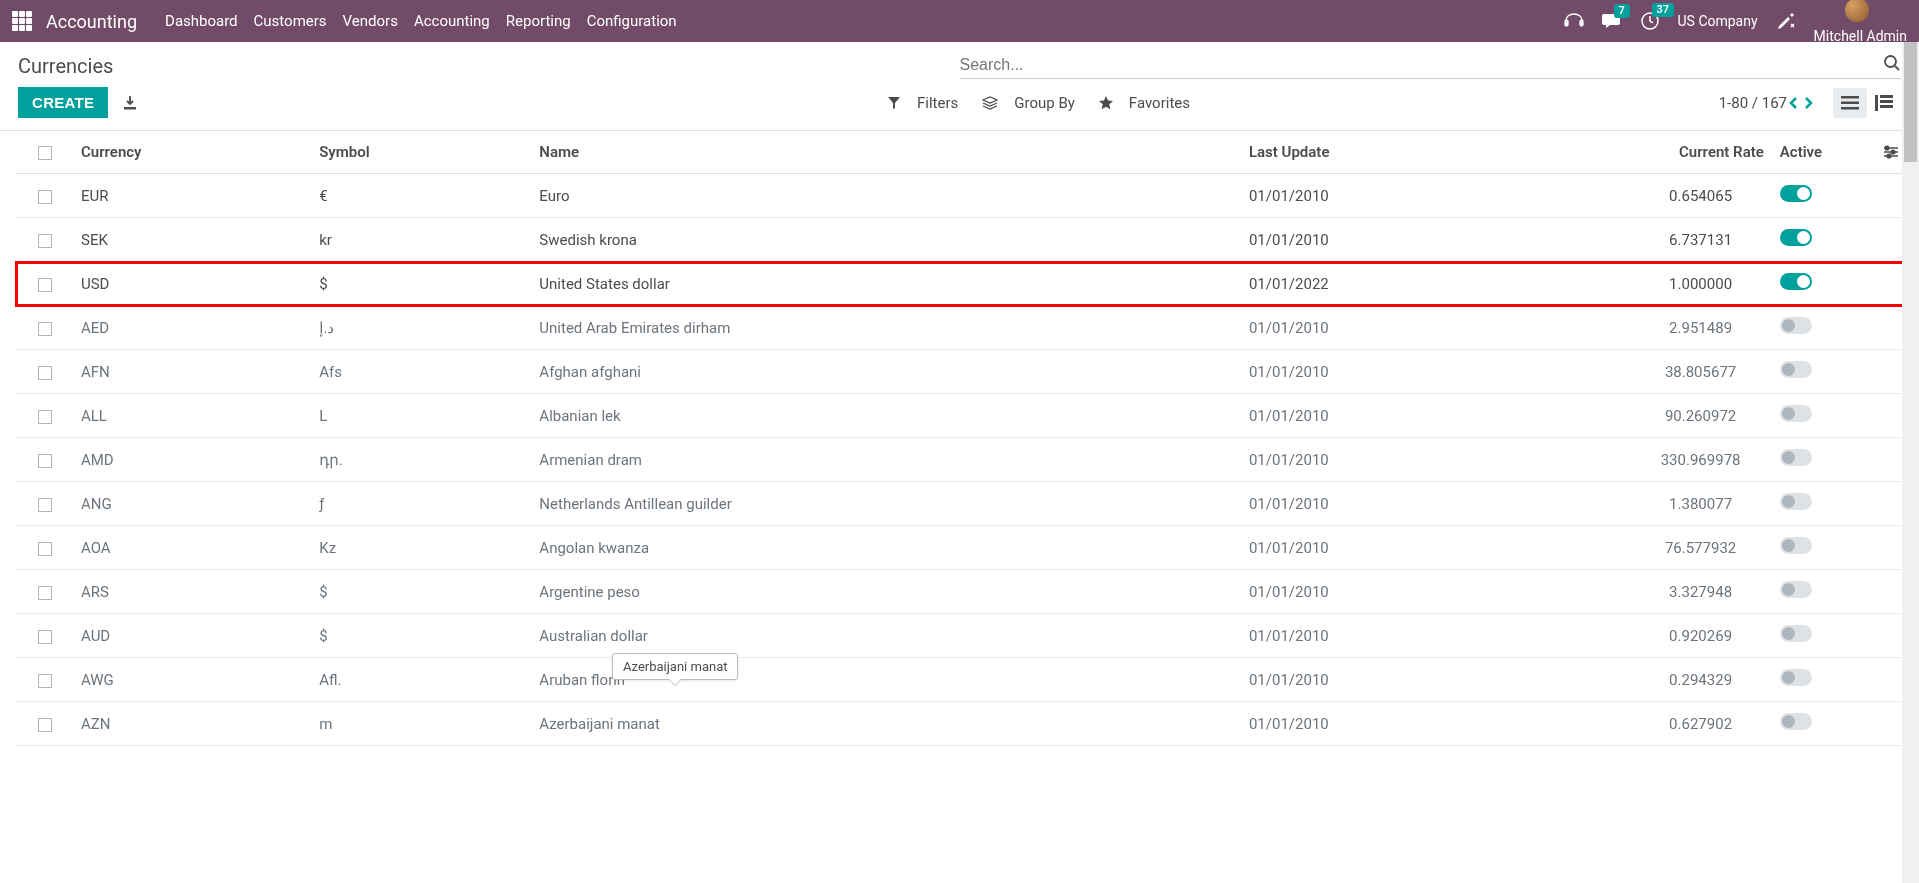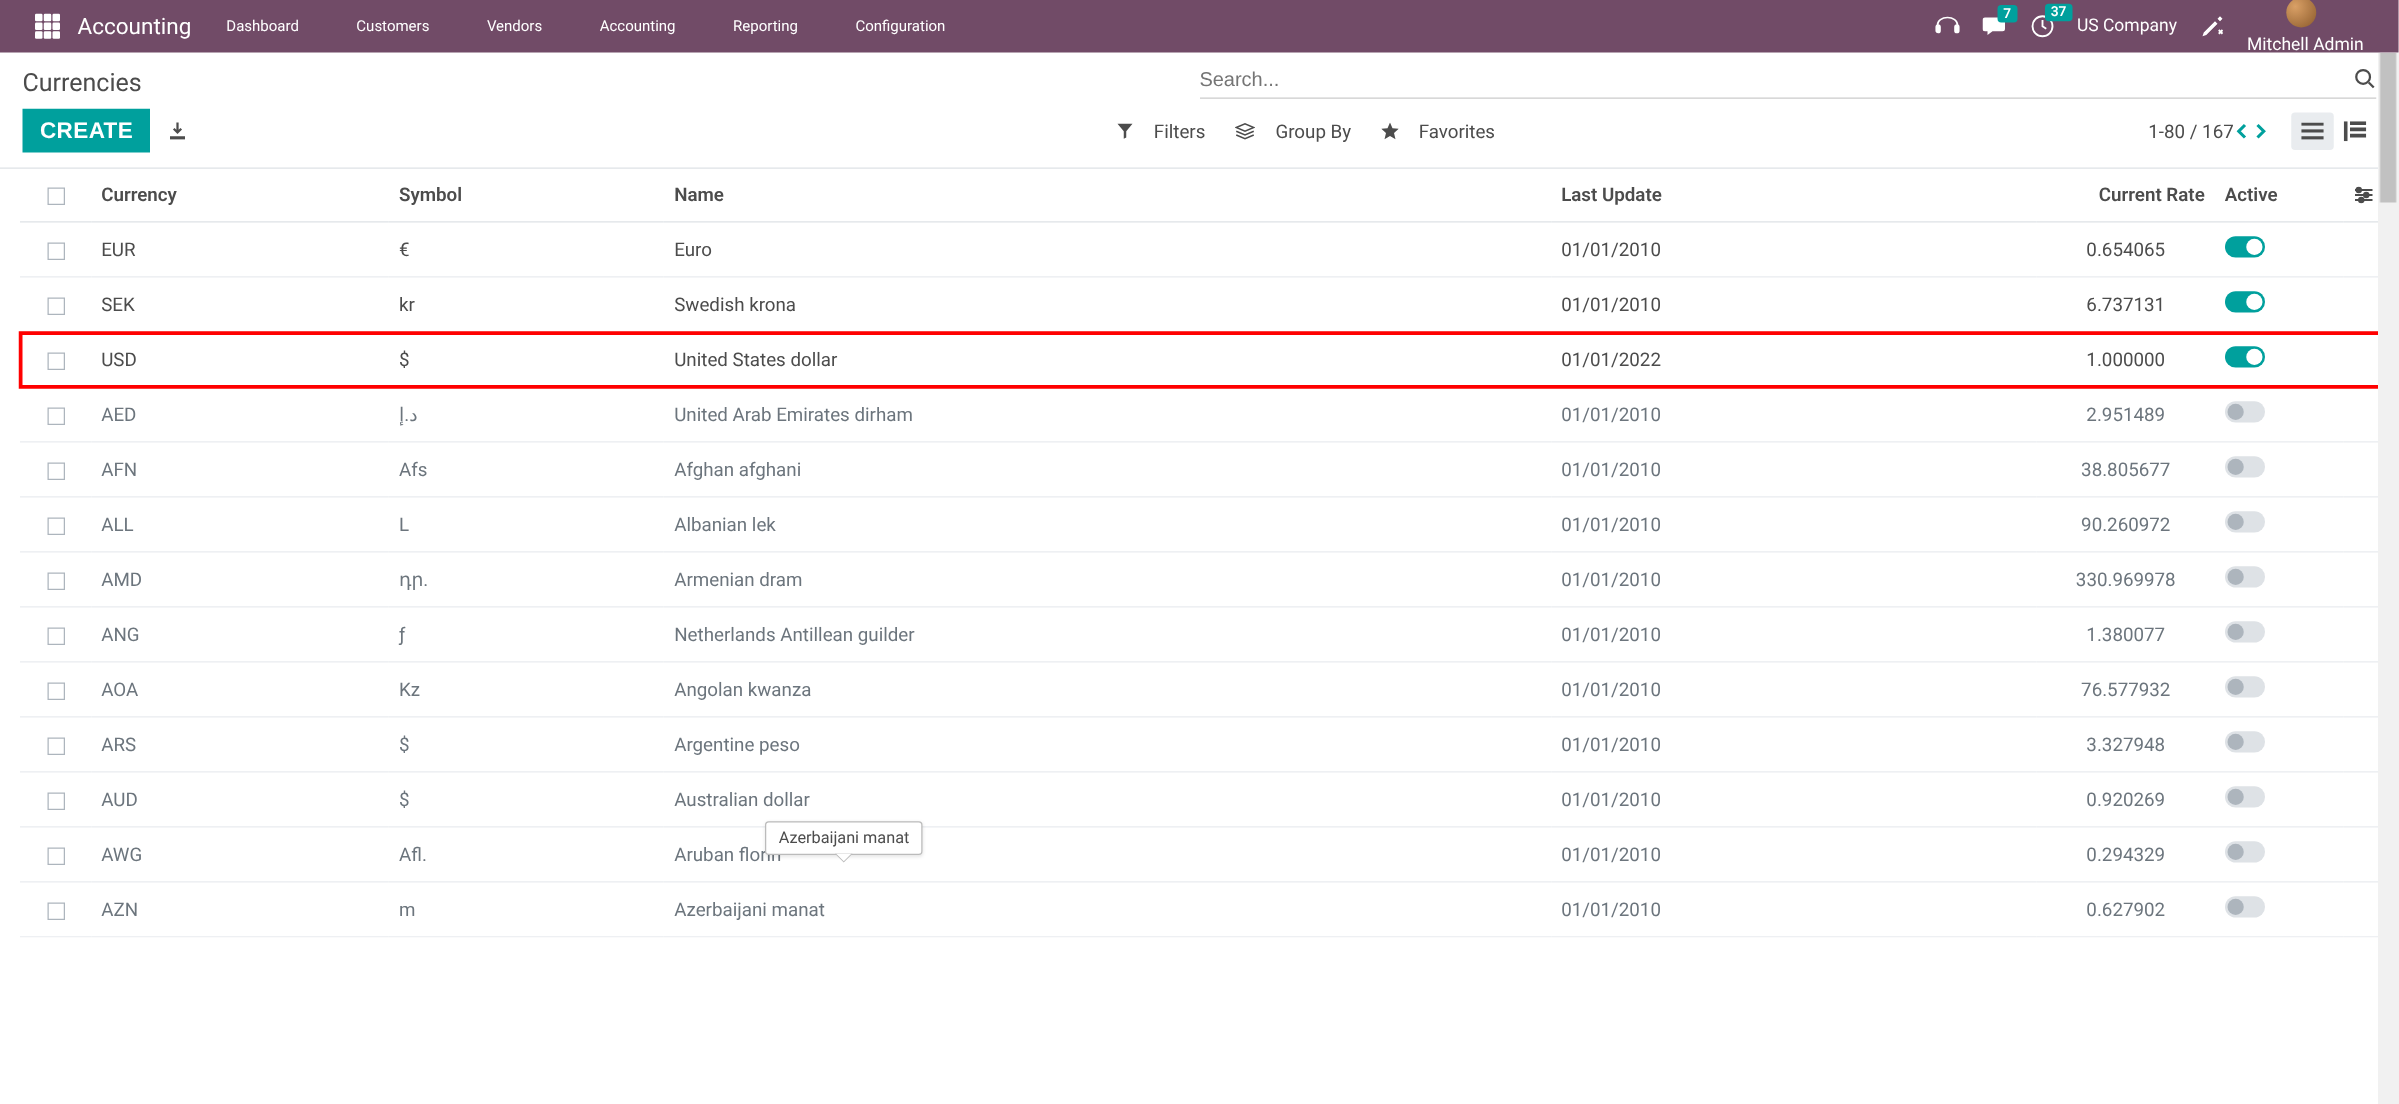--- a/index.html
+++ b/index.html
@@ -1,37 +1,37 @@
 <!DOCTYPE html>
 <html><head>
 <meta charset="utf-8">
 <style>
   * { box-sizing: border-box; margin: 0; padding: 0; }
   body { font-family: -apple-system, BlinkMacSystemFont, "Segoe UI", Roboto, Helvetica, Arial, sans-serif; font-size: 14px; color: #4c4c4c; background: #fff; }
   
-  .topbar { background: #714b67; height: 42px; display: flex; align-items: center; padding: 0 28px; color: #fff; }
+  .topbar { background: #714b67; height: 42px; display: flex; align-items: center; padding: 0 12px; color: #fff; }
   .topbar .apps-icon { width: 20px; height: 20px; display: grid; grid-template-columns: repeat(3, 1fr); grid-template-rows: repeat(3, 1fr); gap: 1.5px; margin-right: 14px; cursor: pointer; }
   .topbar .apps-icon span { background: #fff; border-radius: 1px; }
   .topbar .brand { font-size: 18px; margin-right: 28px; }
-  .topbar .menu { display: flex; gap: 46px; font-size: 12px; justify-content: flex-end; }
+  .topbar .menu { display: flex; gap: 16px; font-size: 15px; justify-content: flex-end; }
   .topbar .menu a { color: #fff; text-decoration: none; cursor: pointer; }
   .topbar .right { margin-left: auto; display: flex; align-items: center; gap: 18px; font-size: 14px; }
   .topbar .icon-btn { position: relative; cursor: pointer; display: flex; align-items: center; }
   .badge { position: absolute; top: -8px; left: 12px; background: #00a09d; color: #fff; font-size: 11px; padding: 0 5px; border-radius: 3px; line-height: 14px; font-weight: 600; }
   .avatar { width: 24px; height: 24px; border-radius: 50%; background: radial-gradient(circle at 30% 30%, #d9a066, #8b5a2b); margin-right: 6px; }
   .company-name, .user-name { cursor: pointer; }
   
   .toprow { display: flex; align-items: center; padding: 10px 18px 0; }
   .page-title { font-size: 20px; font-weight: 400; color: #4c4c4c; }
   .search-wrap { margin-left: auto; width: 50%; position: relative; border-bottom: 1px solid #ccc; padding: 4px 0; }
   .search-wrap input { border: none; outline: none; width: 100%; font-size: 16px; color: #666; }
   .search-wrap .search-icon { position: absolute; right: 0; top: 2px; color: #666; cursor: pointer; }
   
   .controlrow { display: flex; align-items: center; padding: 8px 18px 12px; border-bottom: 1px solid #dee2e6; }
-  .btn-create { background: #00a09d; color: #fff; border: none; padding: 7px 14px; font-size: 18px; font-weight: 600; cursor: pointer; letter-spacing: 0.3px; }
+  .btn-create { background: #00a09d; color: #fff; border: none; padding: 7px 14px; font-size: 15px; font-weight: 600; cursor: pointer; letter-spacing: 0.3px; }
   .import-icon { margin-left: 14px; color: #4c4c4c; cursor: pointer; font-size: 16px; position: relative; }
   .filters-area { margin-left: auto; display: flex; gap: 24px; margin-right: auto; padding-left: 220px; }
   .filter-btn { display: flex; align-items: center; gap: 16px; color: #4c4c4c; cursor: pointer; font-size: 15px; }
   .pager-area { display: flex; align-items: center; }
   .pager-text { color: #4c4c4c; font-size: 15px; }
   .pager-arrow { color: #00a09d; font-size: 18px; cursor: pointer; padding: 0 2px; }
   .view-switch { display: flex; gap: 0; margin-left: 18px; }
   .view-btn { width: 34px; height: 30px; display: flex; align-items: center; justify-content: center; cursor: pointer; color: #4c4c4c; }
   .view-btn.active { background: #e9ecef; border-radius: 3px; }
   

